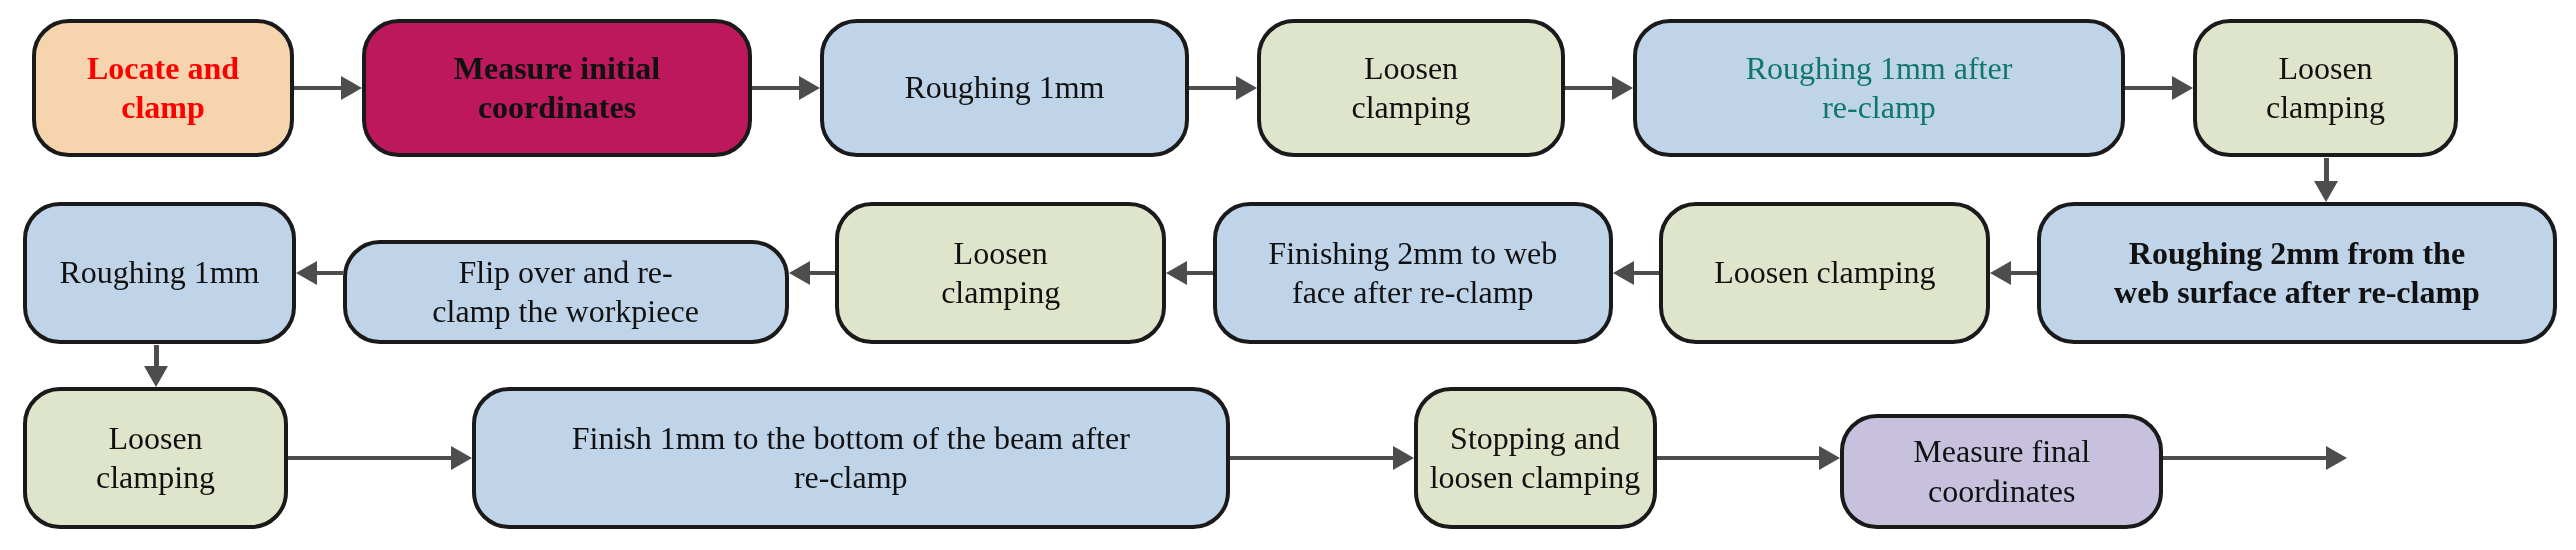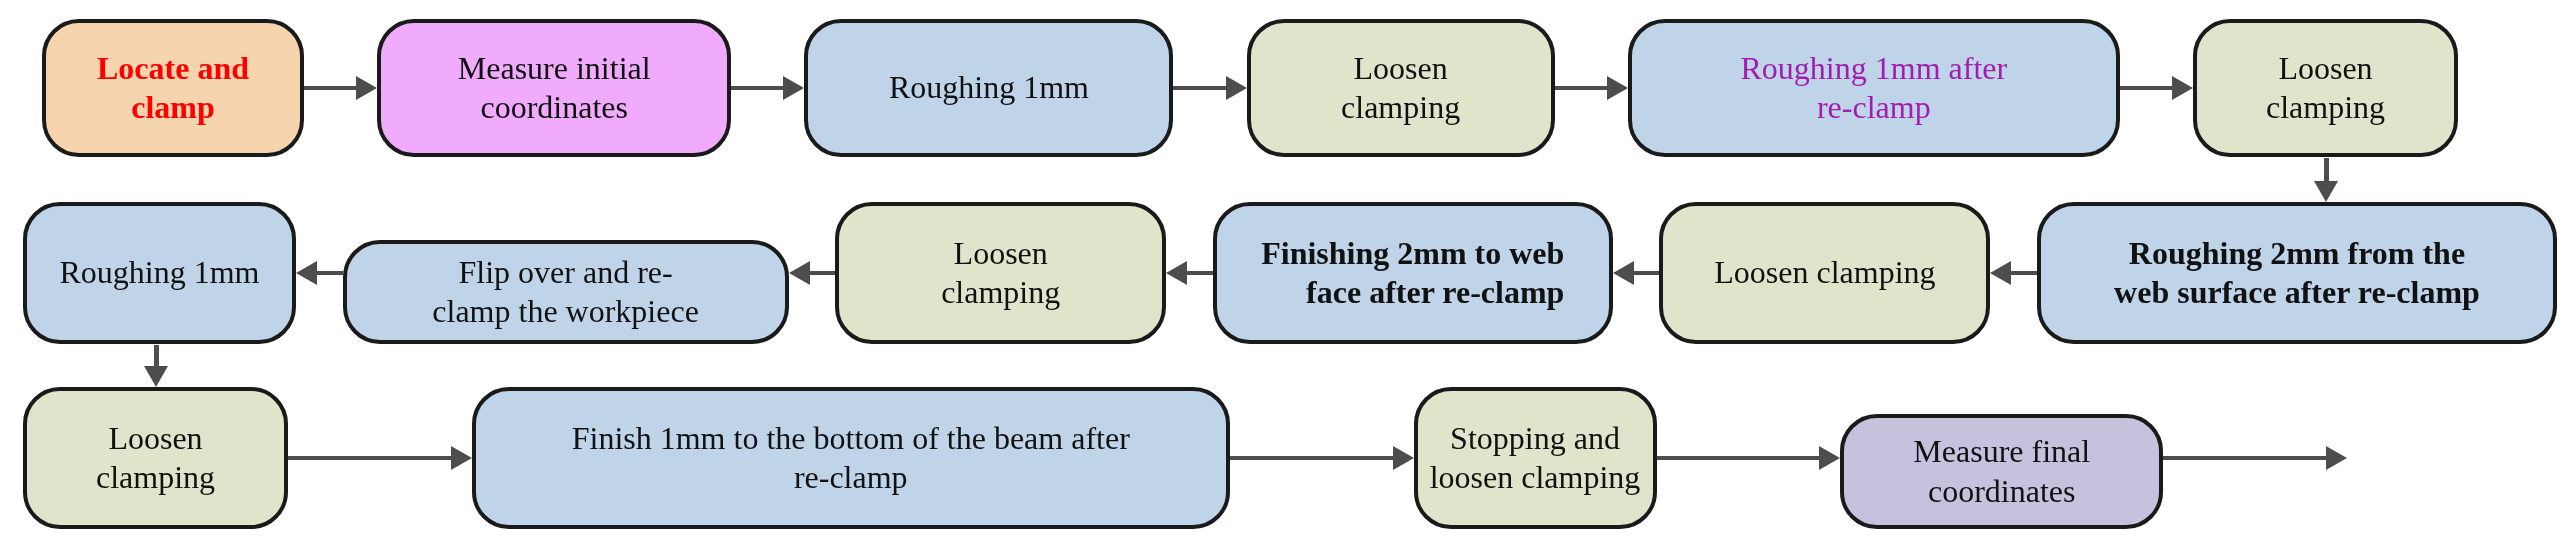--- a/index.html
+++ b/index.html
@@ -16,21 +16,21 @@
     font-family: "Liberation Serif", "DejaVu Serif", serif;
   }
   .row {
     position: absolute;
     left: 0;
     right: 0;
     display: flex;
     align-items: stretch;
     box-sizing: border-box;
   }
-  .row1 { top: 19px;  height: 138px; padding-left: 42px; padding-right: 118px; }
+  .row1 { top: 19px;  height: 138px; padding-left: 32px; padding-right: 118px; }
   .row2 { top: 202px; height: 142px; padding-left: 23px; padding-right: 19px; }
   .row3 { top: 387px; height: 142px; padding-left: 23px; padding-right: 229px; }
   .node {
     flex: 0 0 auto;
     box-sizing: border-box;
     border: 4.6px solid var(--border-color);
     border-radius: 37px;
     display: flex;
     align-items: center;
     justify-content: center;
@@ -90,47 +90,47 @@
 </style>
 </head>
 <body style="background: rgb(255, 255, 255);">
 
 <div class="canvas">
 
   <div class="row row1">
     <div class="node" style="width: 262px; background: rgb(246, 212, 174); color: rgb(254, 0, 0); font-weight: bold;">Locate and
 clamp</div>
     <div class="arrow h right"></div>
-    <div class="node" style="width: 354px; background: #f0abfc; color: rgb(17, 17, 17); font-weight: normal;">Measure initial
+    <div class="node" style="width: 390px; background: #be185d; color: rgb(17, 17, 17); font-weight: bold;">Measure initial
 coordinates</div>
     <div class="arrow h right"></div>
     <div class="node" style="width: 369px; background: rgb(191, 211, 233); color: rgb(17, 17, 17); font-weight: normal;">Roughing 1mm</div>
     <div class="arrow h right"></div>
     <div class="node" style="width: 308px; background: rgb(223, 229, 203); color: rgb(17, 17, 17); font-weight: normal;">Loosen
 clamping</div>
     <div class="arrow h right"></div>
-    <div class="node" style="width: 492px; background: rgb(191, 211, 233); color: #a21caf; font-weight: normal; text-align: center;">Roughing 1mm after
+    <div class="node" style="width: 492px; background: rgb(191, 211, 233); color: #0f766e; font-weight: normal; text-align: center;">Roughing 1mm after
 re-clamp</div>
     <div class="arrow h right"></div>
     <div class="node" style="width: 265px; background: rgb(223, 229, 203); color: rgb(17, 17, 17); font-weight: normal;">Loosen
 clamping</div>
   </div>
 
   <div class="arrow v" id="varrow-right"></div>
 
   <div class="row row2">
     <div class="node" style="width: 273px; background: rgb(191, 211, 233); color: rgb(17, 17, 17); font-weight: normal;">Roughing 1mm</div>
     <div class="arrow h left"></div>
     <div class="node" style="width: 446px; background: rgb(191, 211, 233); color: rgb(17, 17, 17); font-weight: normal; margin-top: 38px;">Flip over and re-
 clamp the workpiece</div>
     <div class="arrow h left"></div>
     <div class="node" style="width: 331px; background: rgb(223, 229, 203); color: rgb(17, 17, 17); font-weight: normal;">Loosen
 clamping</div>
     <div class="arrow h left"></div>
-    <div class="node" style="width: 400px; background: rgb(191, 211, 233); color: rgb(17, 17, 17); font-weight: bold; text-align: right;">Finishing 2mm to web
+    <div class="node" style="width: 400px; background: rgb(191, 211, 233); color: rgb(17, 17, 17); font-weight: normal;">Finishing 2mm to web
 face after re-clamp</div>
     <div class="arrow h left"></div>
     <div class="node" style="width: 331px; background: rgb(223, 229, 203); color: rgb(17, 17, 17); font-weight: normal;">Loosen clamping</div>
     <div class="arrow h left"></div>
     <div class="node" style="width: 520px; background: rgb(191, 211, 233); color: rgb(17, 17, 17); font-weight: bold;">Roughing 2mm from the
 web surface after re-clamp</div>
   </div>
 
   <div class="arrow v" id="varrow-left"></div>
 

